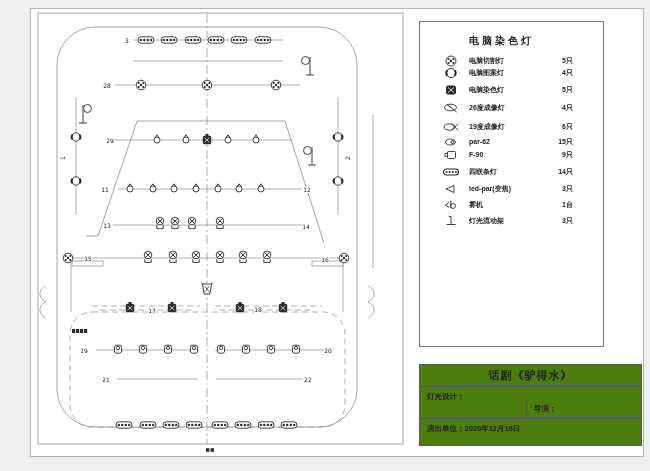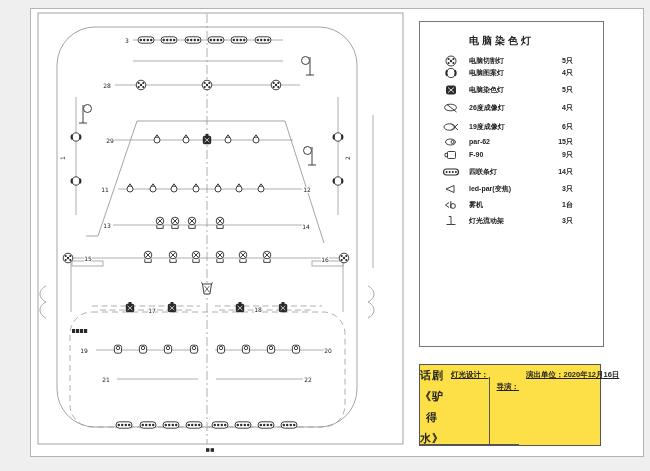--- a/index.html
+++ b/index.html
@@ -26,33 +26,33 @@
     margin:12px 0 0 49px;font-size:10px;font-weight:bold;letter-spacing:3px;
   }
   .lrow{position:absolute;left:0;width:100%;height:12px;}
   .licon{position:absolute;left:22px;top:0;width:18px;height:12px;}
   .licon svg{width:18px;height:12px;display:block;}
   .lname{position:absolute;left:49px;top:0;font-size:7px;line-height:12px;font-weight:bold;white-space:nowrap;}
   .lqty{position:absolute;right:30px;top:0;font-size:7px;line-height:12px;font-weight:bold;}
 
   
   .title-block{
-    position:absolute;left:419px;top:364px;width:182px;height:82px;
-    border:1px solid #555;background:#fde047;box-sizing:border-box;
-    display:flex;flex-direction:row;
+    position:absolute;left:419px;top:364px;width:223px;height:82px;
+    border:1px solid #555;background:#4d7c0f;box-sizing:border-box;
+    display:flex;flex-direction:column;
   }
   .tb-title{
     flex:0 0 21px;border-bottom:1px solid #555;
     font-size:11px;font-weight:bold;text-align:center;line-height:21px;
     letter-spacing:1px;
   }
   .tb-row{
     flex:1;border-bottom:1px solid #555;
     font-size:7.5px;font-weight:bold;line-height:19px;
-    padding-left:7px;box-sizing:border-box;white-space:nowrap;text-decoration:underline;
+    padding-left:7px;box-sizing:border-box;white-space:nowrap;
   }
   .tb-row:last-child{border-bottom:none;}
   .tb-split{display:flex;padding:0;}
   .tb-cell{flex:0 0 48%;padding-left:7px;box-sizing:border-box;}
   .tb-cell-r{flex:1;border-left:1px solid #555;margin-top:12px;}
 </style>
 </head>
 <body>
 
 <div id="stagepage">

